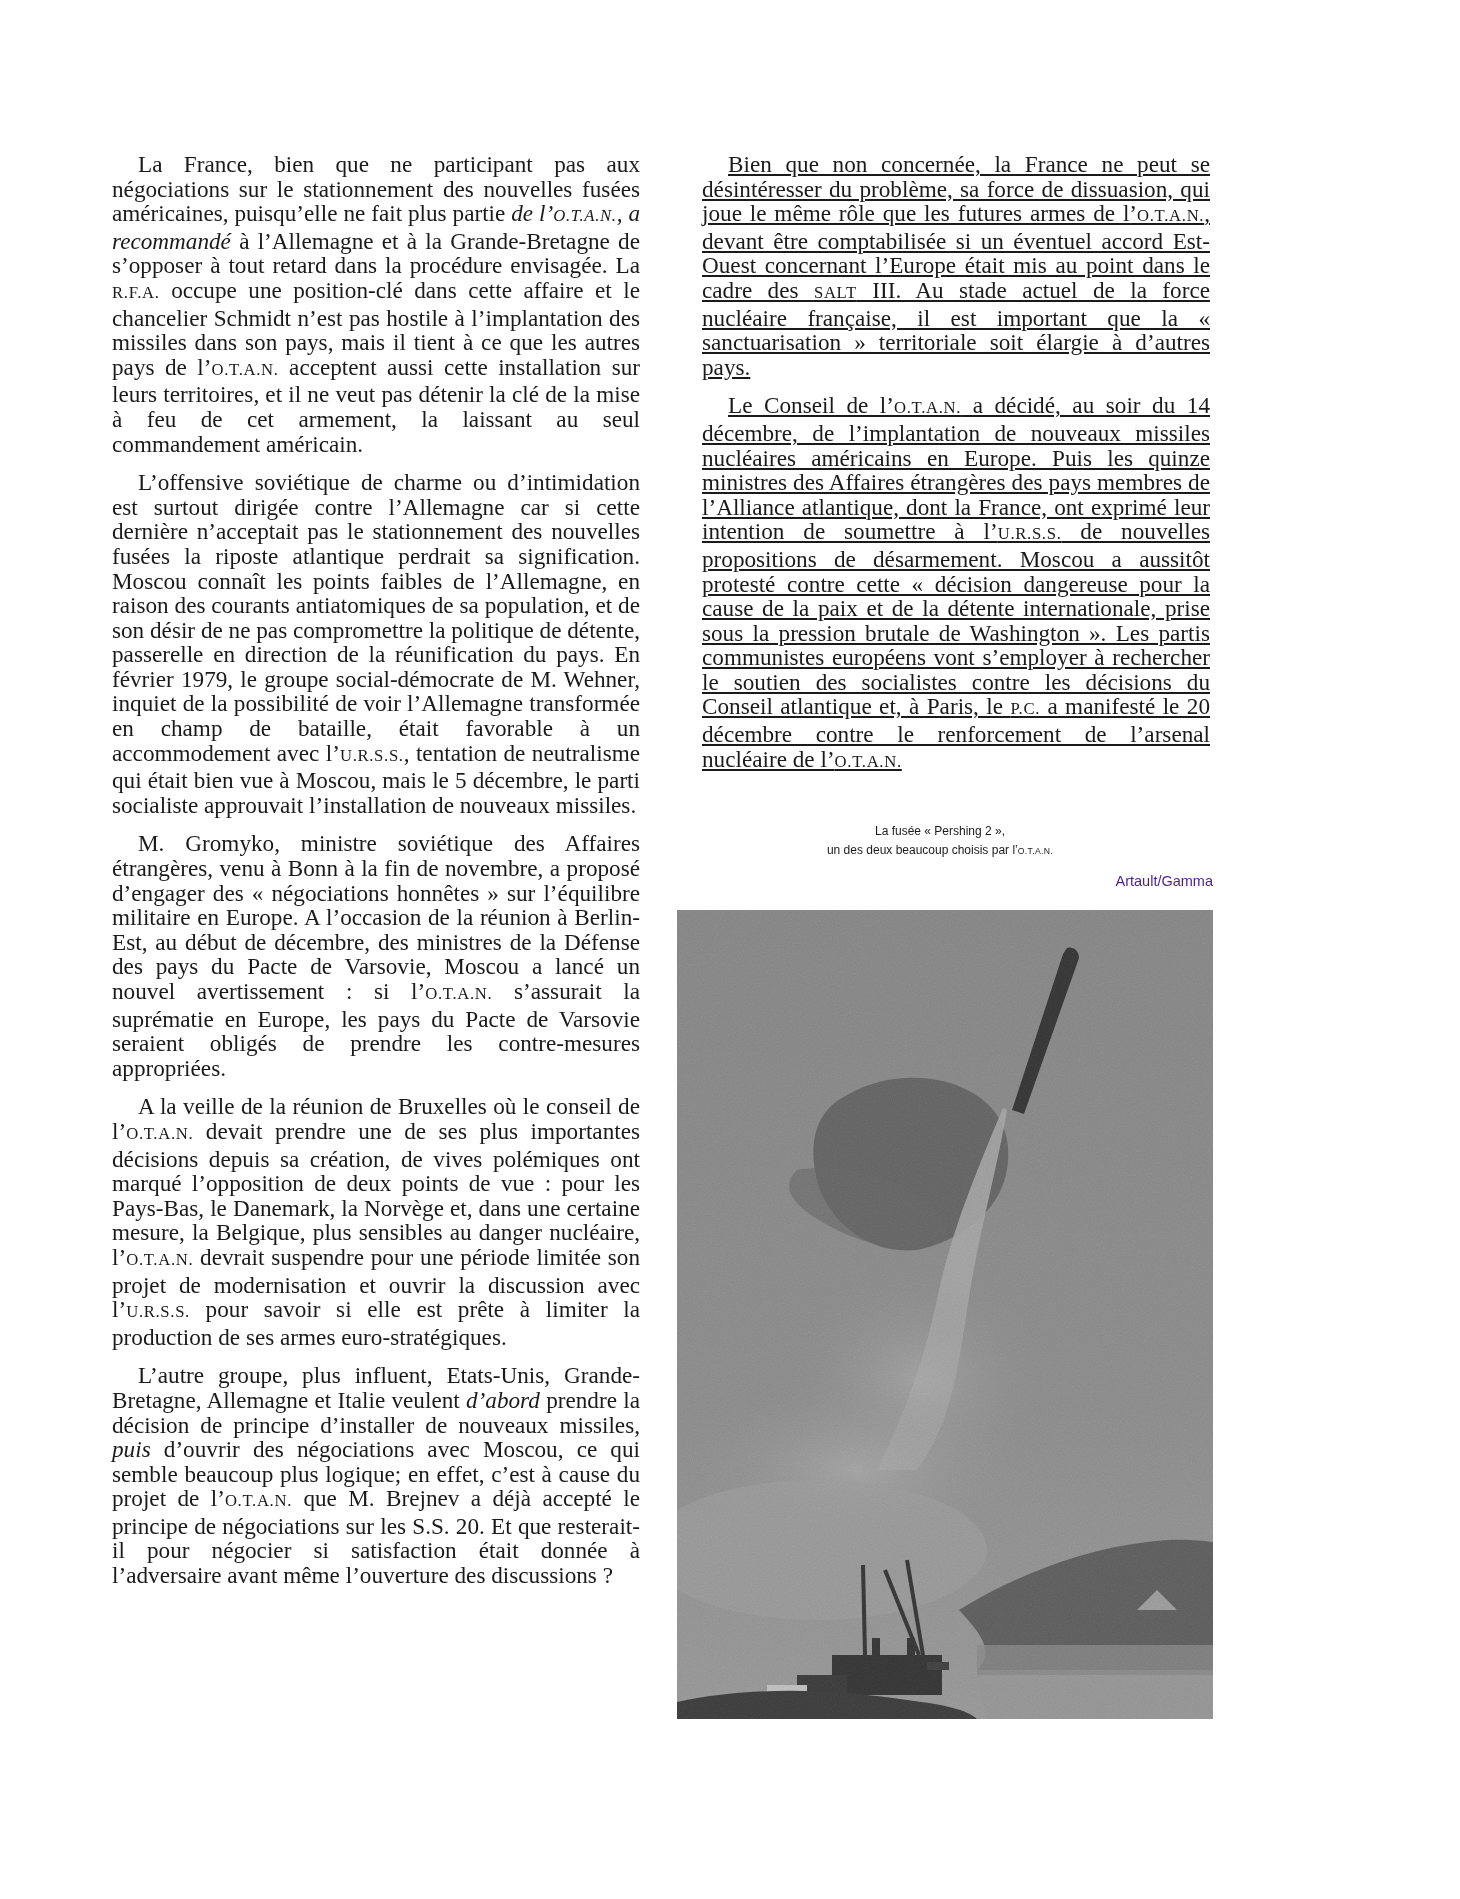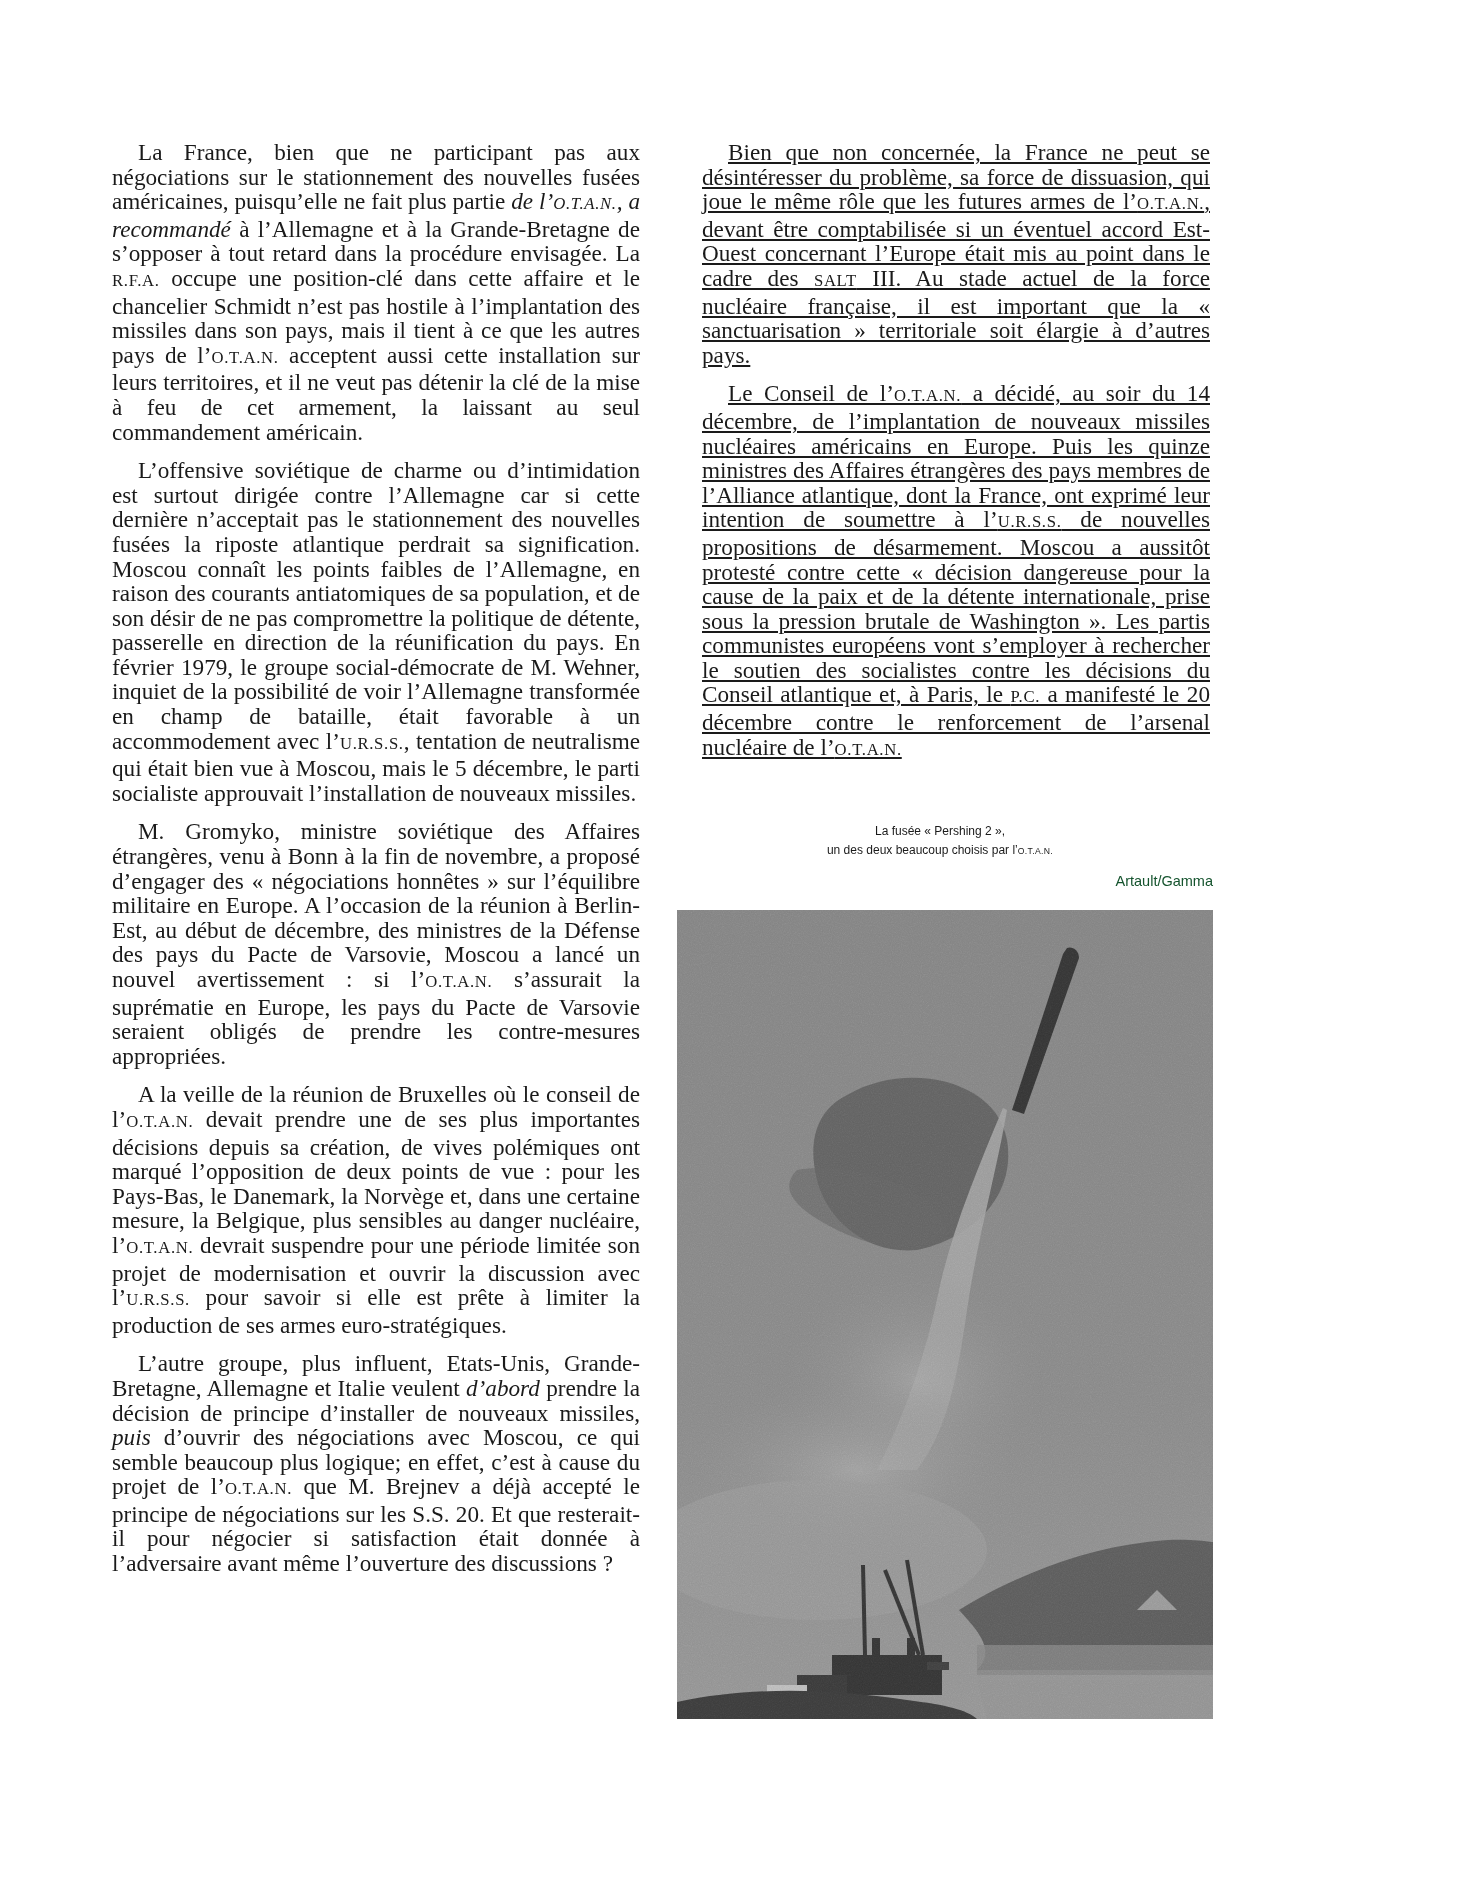--- a/index.html
+++ b/index.html
@@ -7,37 +7,37 @@
   .col {
     position: absolute;
     font-family: "Liberation Serif", "DejaVu Serif", serif;
     font-size: 23.2px;
     line-height: 24.6px;
     color: #1a1a1a;
     text-align: justify;
   }
   .col-left { left: 112px; top: 140px; width: 528px; }
   .col-right { left: 702px; top: 140px; width: 508px; text-decoration: underline; }
-  .para { margin: 0 0 14px 0; text-indent: 26px; hyphens: manual; }
+  .para { margin: 12px 0 14px 0; text-indent: 26px; hyphens: manual; }
   .sc { font-size: 0.72em; letter-spacing: 0.04em; }
   .it { font-style: italic; }
   .caption {
     position: absolute;
     font-family: "Liberation Sans", "DejaVu Sans", sans-serif;
     font-size: 12px;
     line-height: 19px;
     color: #1a1a1a;
     text-align: center;
   }
   .caption-main { left: 690px; top: 822px; width: 500px; }
   .credit {
     position: absolute;
     right: 247px; top: 873px;
     font-family: "Liberation Sans", "DejaVu Sans", sans-serif;
-    font-size: 14.5px; color: #14532d;
+    font-size: 14.5px; color: #4c1d95;
   }
   .photo {
     position: absolute;
     left: 677px; top: 910px; width: 536px; height: 809px;
     overflow: hidden;
     background: #8f8f8f;
   }
   .photo svg { display: block; width: 100%; height: 100%; }
 </style>
 </head>

